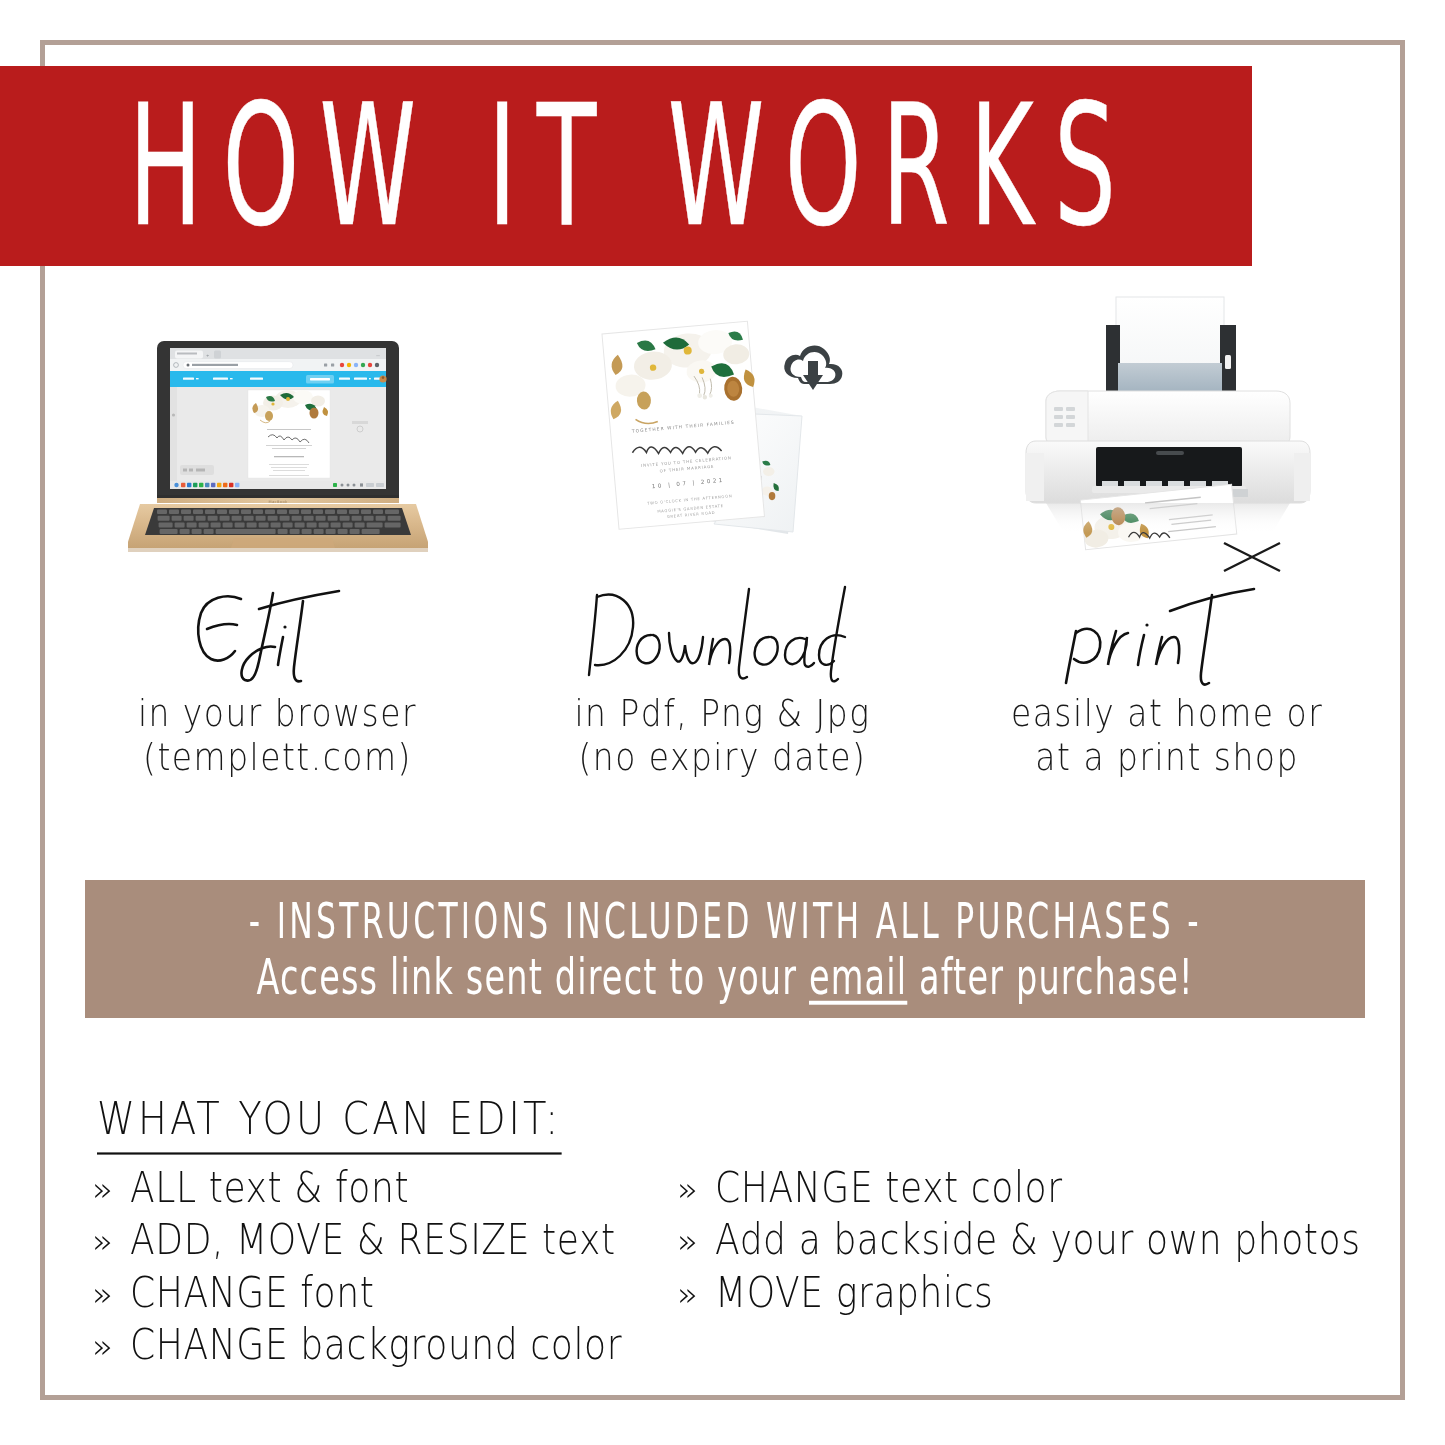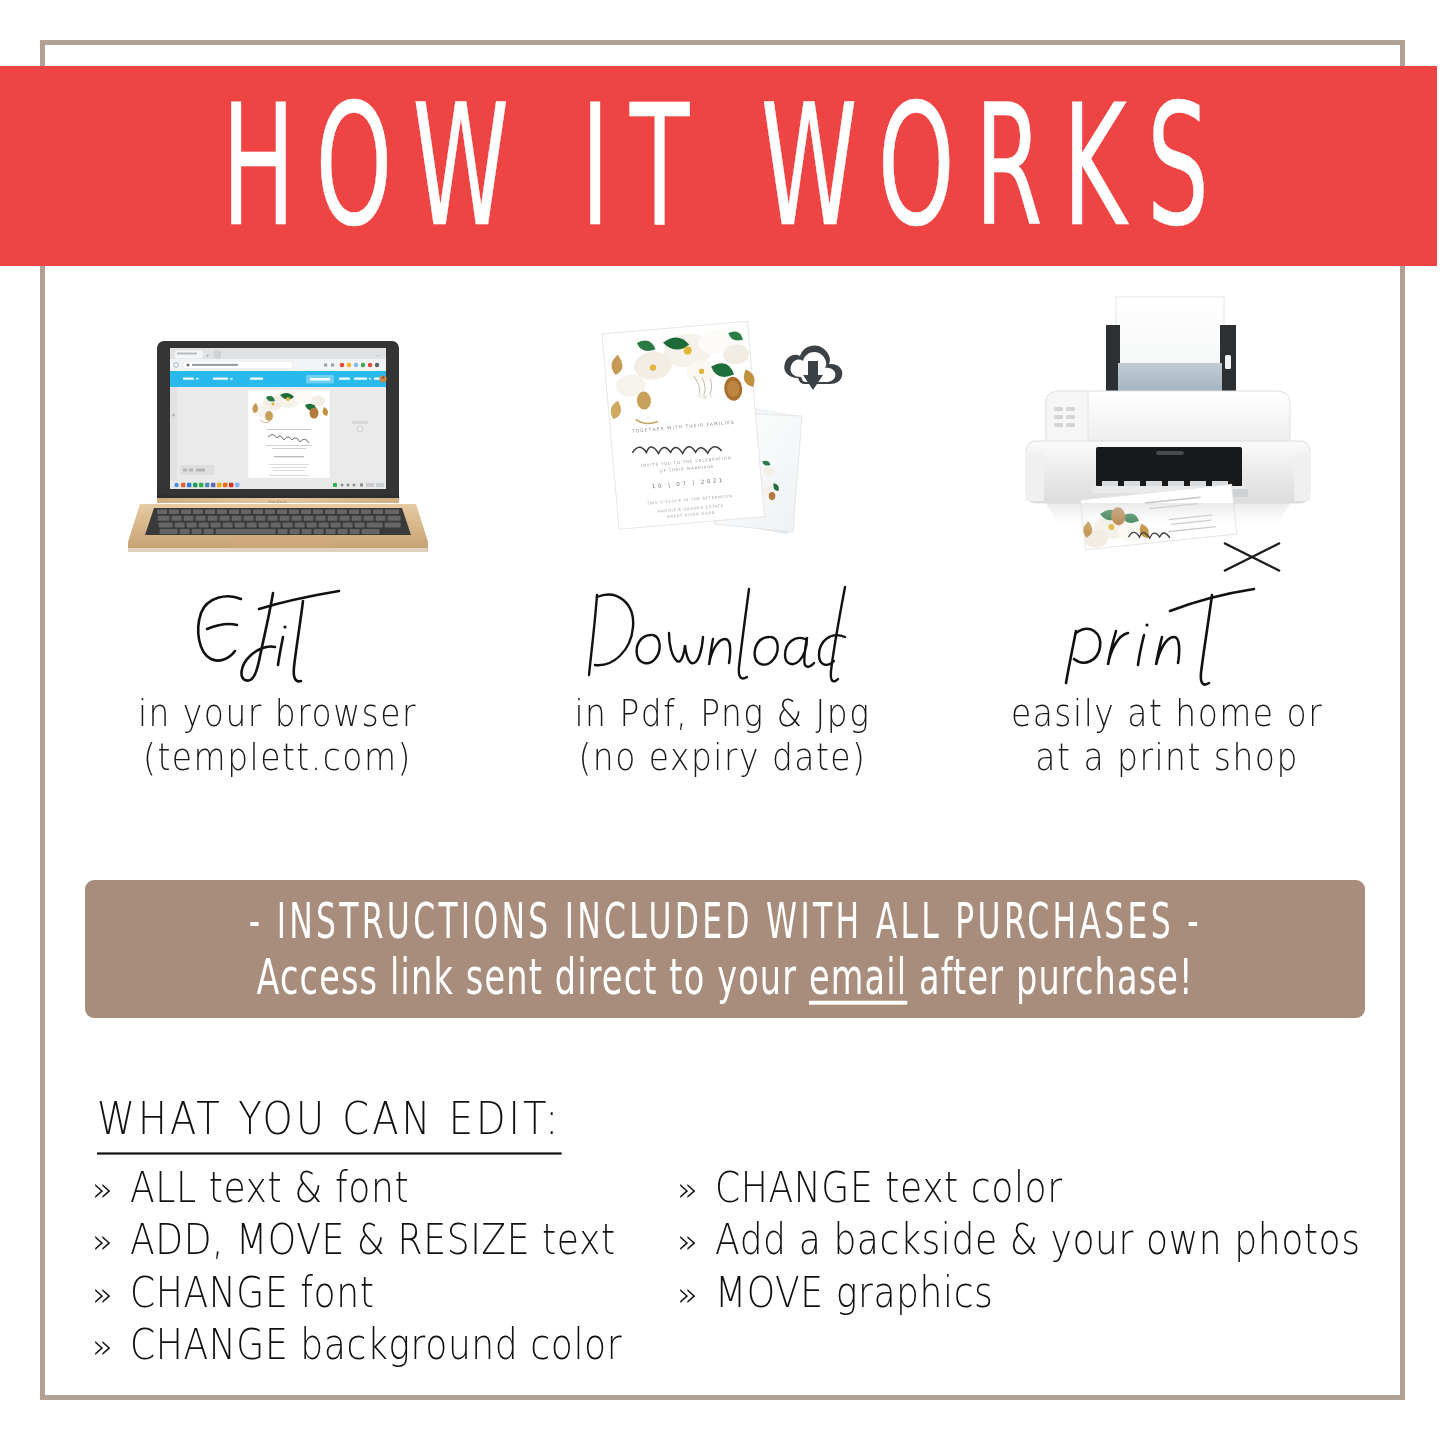--- a/index.html
+++ b/index.html
@@ -9,22 +9,22 @@
     font-family:"Liberation Sans", sans-serif;
     background:#ffffff;
   }
   
   .frame{
     position:absolute;left:40px;top:40px;width:1365px;height:1360px;
     border:5px solid #b3a096;box-sizing:border-box;pointer-events:none;
   }
   
   .header-band{
-    position:absolute;left:0px;top:66px;width:1437px;height:200px;
-    background:#ef4444;
+    position:absolute;left:0px;top:66px;width:1252px;height:200px;
+    background:#b91c1c;
     display:flex;align-items:center;justify-content:center;
   }
   .header-title{
     color:#ffffff;
     font-family:"DejaVu Sans Condensed","Liberation Sans",sans-serif;
     font-size:118px;line-height:1;
     font-weight:300;
     letter-spacing:22px;
     transform:scale(0.92,1.42);
     -webkit-text-stroke:0.3px #ffffff;
@@ -49,21 +49,21 @@
     font-family:"DejaVu Sans","Liberation Sans",sans-serif;
     font-weight:300;font-size:35px;line-height:1.17;
     letter-spacing:1.6px;
     transform:scale(0.94,1.06);
   }
 
   
   .instr-band{
     position:absolute;left:85px;top:880px;width:1280px;height:138px;
     background:#a98d7c;
-    display:flex;flex-direction:column;align-items:center;justify-content:center;border-radius:9px;
+    display:flex;flex-direction:column;align-items:center;justify-content:center;
   }
   .instr-line1{
     color:#ffffff;white-space:nowrap;
     font-family:"DejaVu Sans Condensed","Liberation Sans",sans-serif;
     font-weight:300;font-size:36px;letter-spacing:3.4px;
     transform:scale(0.97,1.38);
     margin-bottom:14px;
   }
   .instr-line2{
     color:#ffffff;white-space:nowrap;

